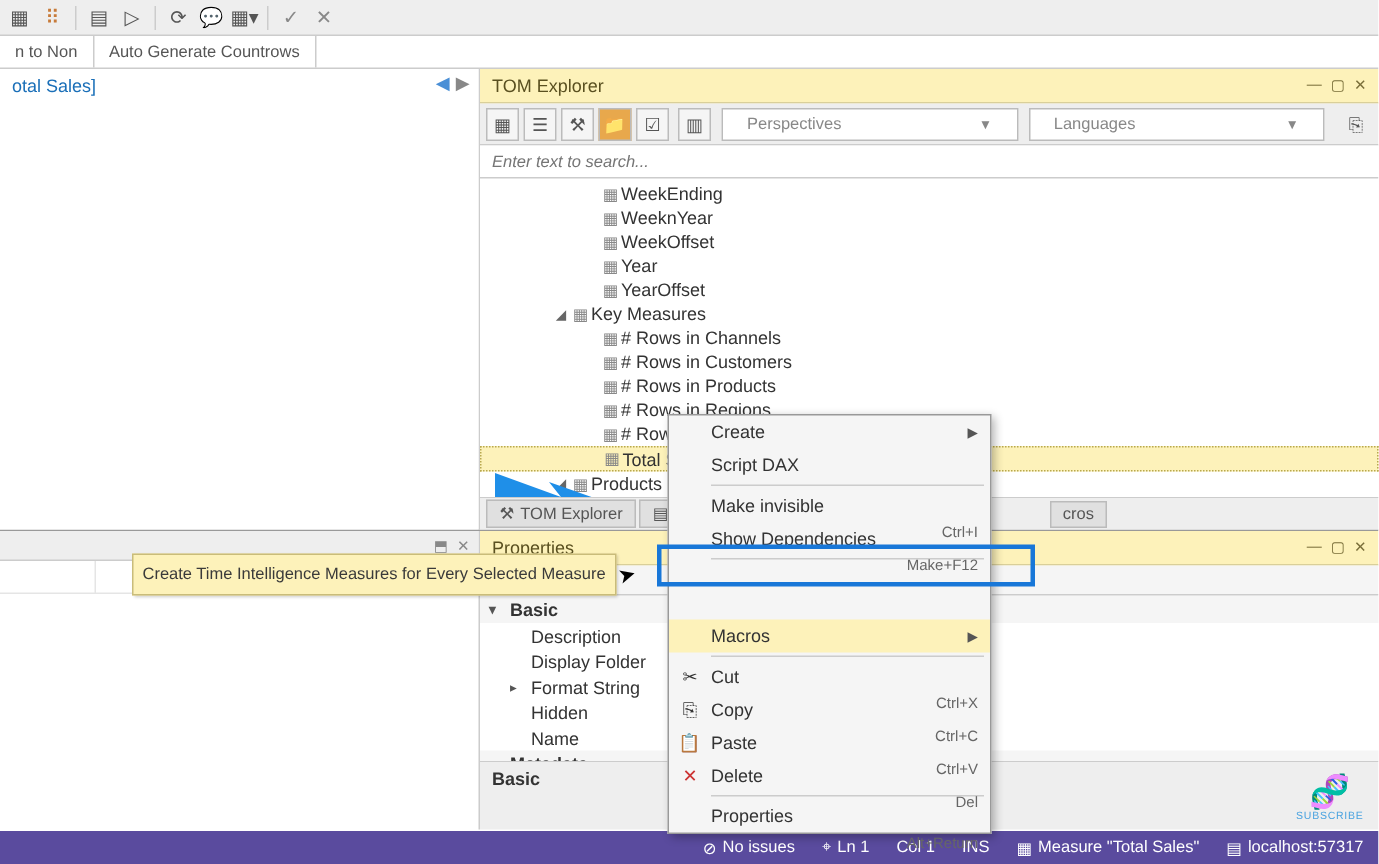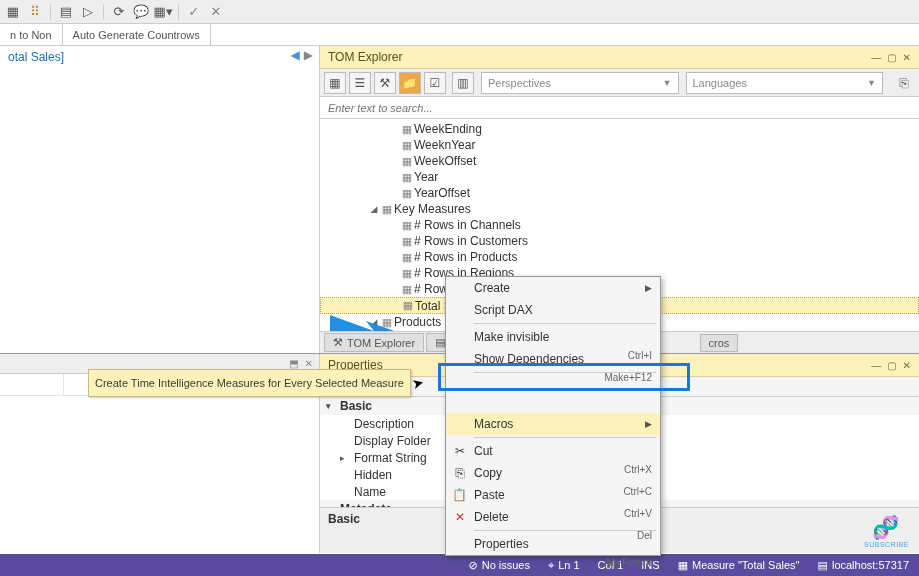--- a/index.html
+++ b/index.html
@@ -19,21 +19,21 @@
 .bracket-text { color: #1a6fb8; margin-top: 35px; }
 .left-pane .nav-arrows { position: absolute; top: 2px; right: 6px; display: flex; gap: 4px; font-size: 12px; color: #888; }
 
 .right-pane { flex: 1; display: flex; flex-direction: column; justify-content: space-between; }
 
 .panel-title { background: #fdf2ba; color: #5a5020; padding: 4px 8px; font-size: 12px; display: flex; align-items: center; border-bottom: 1px solid #d9cf9a; }
 .panel-title .wincontrols { margin-left: auto; display: flex; gap: 6px; font-size: 10px; color: #7a6f3a; }
 
 .tom-toolbar { height: 28px; background: #eee; border-bottom: 1px solid #ccc; display: flex; align-items: center; padding: 0 4px; gap: 3px; }
 .tom-toolbar .tb-btn { width: 22px; height: 22px; border: 1px solid #bbb; background: #f5f5f5; display: flex; align-items: center; justify-content: center; font-size: 12px; color: #555; }
-.tom-toolbar .combo { flex: 1; max-width: 200px; height: 22px; border: 1px solid #bbb; background: #fff; display: flex; align-items: center; padding: 0 6px; color: #888; font-size: 11px; margin-left: 4px; }
+.tom-toolbar .combo { flex: 1; max-width: 200px; height: 22px; border: 1px solid #bbb; background: #fff; display: flex; align-items: center; padding: 0 16px; color: #888; font-size: 11px; margin-left: 4px; }
 .tom-toolbar .combo .caret { margin-left: auto; font-size: 9px; }
 
 .search-bar { height: 22px; border-bottom: 1px solid #ccc; }
 .search-bar input { width: 100%; height: 100%; border: none; padding: 0 8px; font-size: 11px; outline: none; color: #999; font-style: italic; }
 
 .tree { flex: 1; overflow: auto; background: #fff; padding: 2px 0; font-size: 12px; position: relative; }
 .tree-row { display: flex; align-items: center; height: 16px; padding-left: 0; white-space: nowrap; }
 .tree-row .indent { display: inline-block; }
 .tree-row .expander { width: 12px; text-align: center; color: #666; font-size: 9px; }
 .tree-row .ticon { width: 14px; text-align: center; color: #888; font-size: 11px; }

